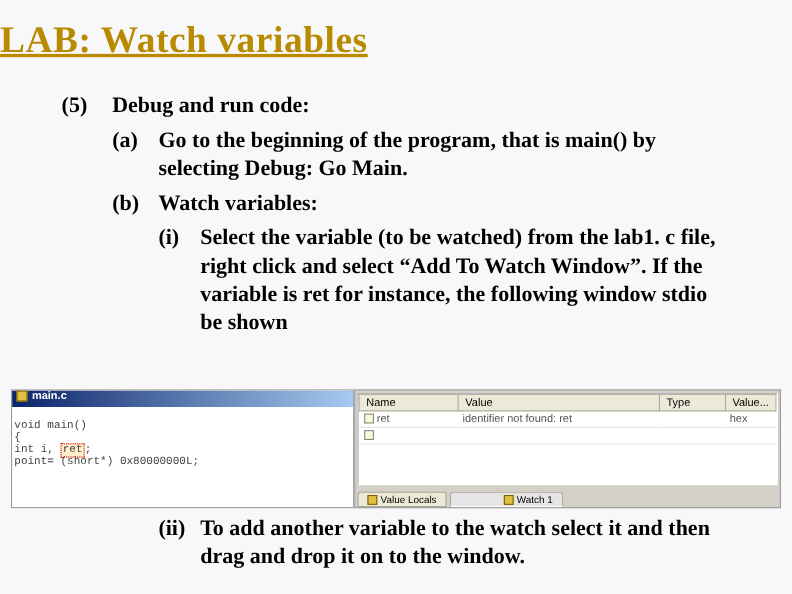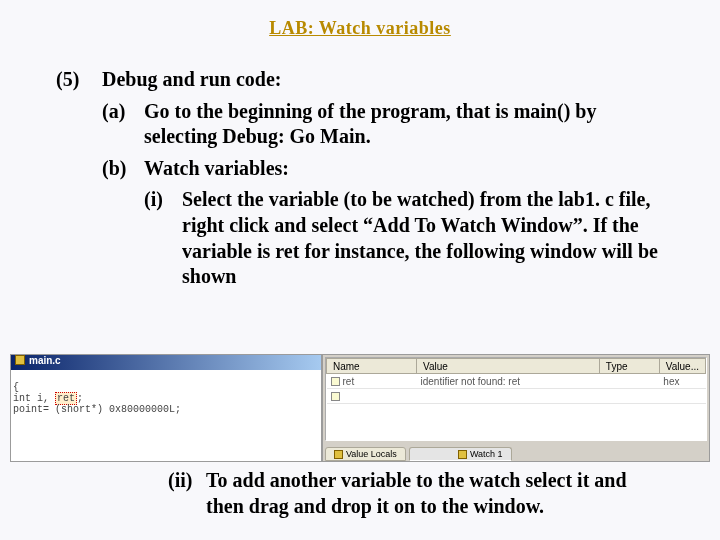--- a/index.html
+++ b/index.html
@@ -6,22 +6,21 @@
   body {
     width: 720px;
     height: 540px;
     background: #f8f8fb;
     font-family: "Times New Roman", Times, serif;
     color: #000;
     position: relative;
     overflow: hidden;
   }
   .title {
-    text-align: center;
-    font-size: 18px;
+    font-size: 34px;
     font-weight: bold;
     color: #b88a00;
     text-decoration: underline;
     margin-top: 18px;
     letter-spacing: 0.5px;
   }
   .content {
     margin: 28px 56px 0 56px;
     font-size: 20px;
     font-weight: bold;
@@ -169,32 +168,33 @@
   <div class="row sub-a">
     <div class="num-col">(a)</div>
     <div class="body-col">Go to the beginning of the program, that is main() by selecting Debug: Go Main.</div>
   </div>
   <div class="row sub-a">
     <div class="num-col">(b)</div>
     <div class="body-col">Watch variables:</div>
   </div>
   <div class="row sub-i">
     <div class="num-col">(i)</div>
-    <div class="body-col">Select the variable (to be watched) from the lab1. c file, right click and select “Add To Watch Window”.  If the variable is ret for instance, the following window will be shown</div>
+    <div class="body-col">Select the variable (to be watched) from the lab1. c file, right click and select “Add To Watch Window”.  If the variable is ret for instance, the following window stdio be shown</div>
   </div>
 </div>
 
 <div class="shot-wrap">
   <div class="left-pane">
     <div class="left-titlebar">
       <span class="tb-icon"></span>
       <span>main.c</span>
     </div>
     <div class="left-content" id="src-lines">
         <div>&nbsp;</div>
+        <div>void main()</div>
         <div>{</div>
         <div>   int i, <span class="hl">ret</span>;</div>
         <div>   point= (short*) 0x80000000L;</div>
       </div>
   </div>
   <div class="right-pane">
     <div class="grid-wrap">
       <table class="watch">
         <thead>
           <tr>
@@ -227,17 +227,17 @@
       </div>
       <div class="tab active">
         <span class="tab-icon"></span>
         <span>Watch 1</span>
       </div>
     </div>
   </div>
 </div>
 
 <div class="after-shot">
-  <div class="row sub-i" style="margin-left:112px">
+  <div class="row sub-i" style="margin-left:88px">
     <div class="num-col">(ii)</div>
     <div class="body-col">To add another variable to the watch select it and then drag and drop it on to the window.</div>
   </div>
 </div>
 
 </body></html>

